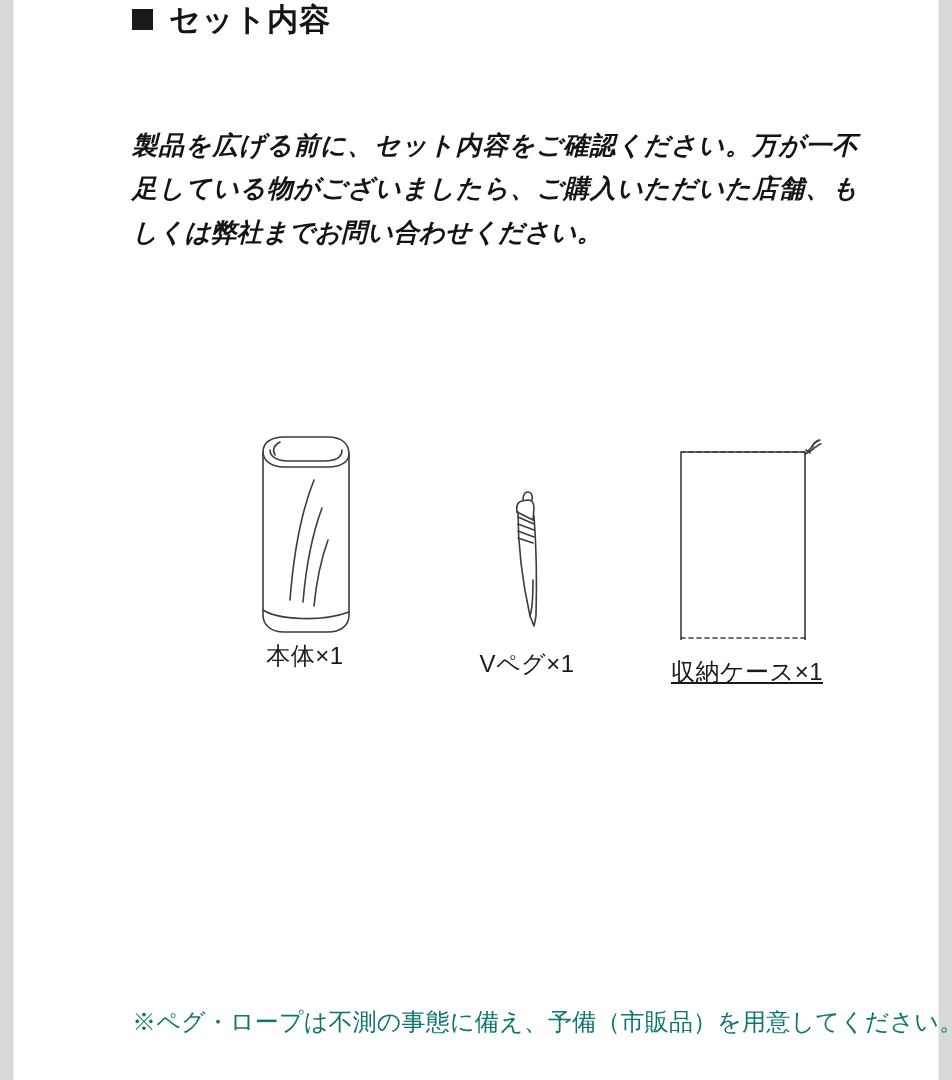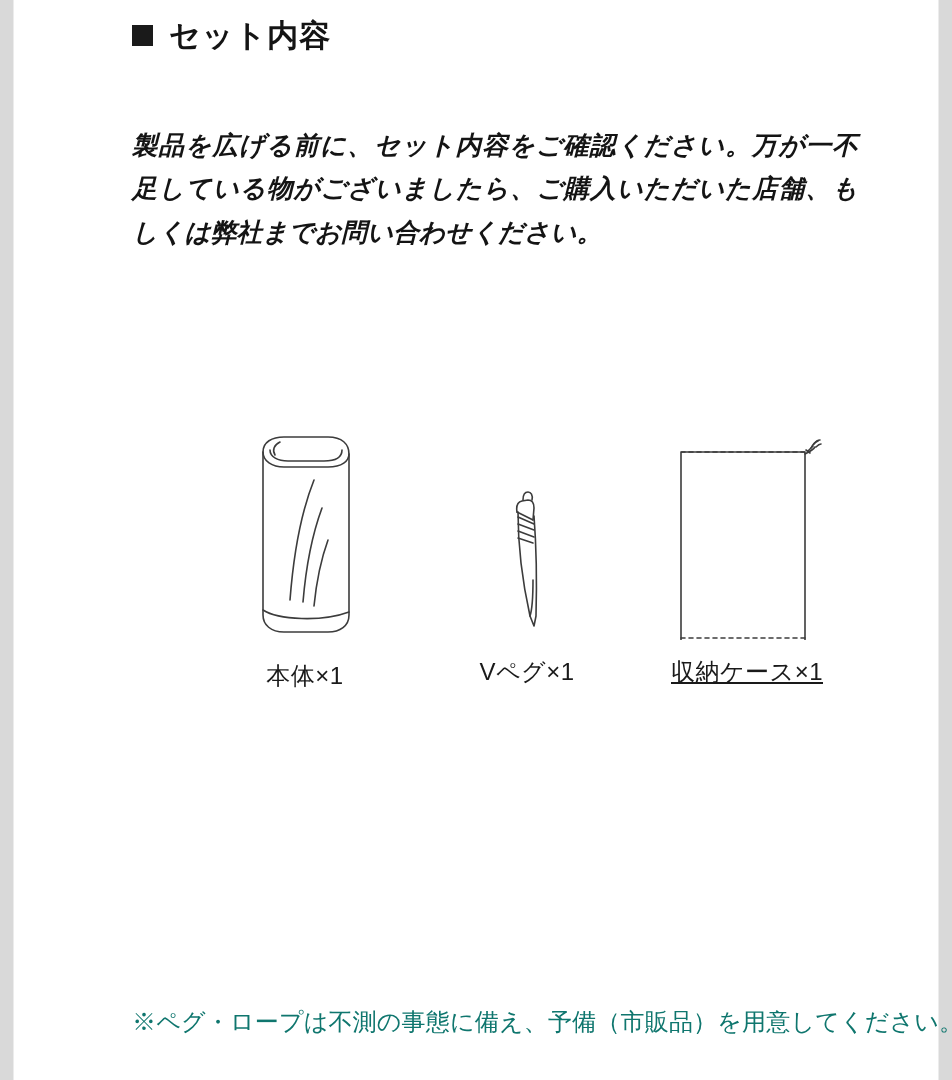--- a/index.html
+++ b/index.html
@@ -25,21 +25,21 @@
   .page-inner {
     position: relative;
     width: 100%;
     height: 100%;
   }
 
   
   .section-heading {
     position: absolute;
     left: 118px;
-    top: 20px;
+    top: 4px;
     display: flex;
     align-items: center;
     gap: 16px;
   }
   .heading-marker {
     width: 21px;
     height: 21px;
     background: #1a1a1a;
     display: block;
   }
@@ -85,26 +85,26 @@
   .part-caption {
     font-size: 24px;
     color: #1a1a1a;
     letter-spacing: 0.5px;
     white-space: nowrap;
   }
 
   
   .part-body { left: 78px; top: 0; width: 190px; }
   .part-body .part-figure { width: 110px; height: 220px; }
-  .part-body .part-caption { margin-top: 20px; }
+  .part-body .part-caption { margin-top: 0; }
 
   
   .part-peg { left: 300px; top: 0; width: 190px; }
   .part-peg .part-figure { width: 60px; height: 220px; }
-  .part-peg .part-caption { margin-top: 16px; }
+  .part-peg .part-caption { margin-top: 8px; }
 
   
   .part-case { left: 490px; top: 0; width: 250px; }
   .part-case .part-figure { width: 150px; height: 220px; }
   .part-case .part-caption { margin-top: 16px; text-decoration: underline; }
 
   .figure-svg { display: block; }
 
   
   .footnote {

